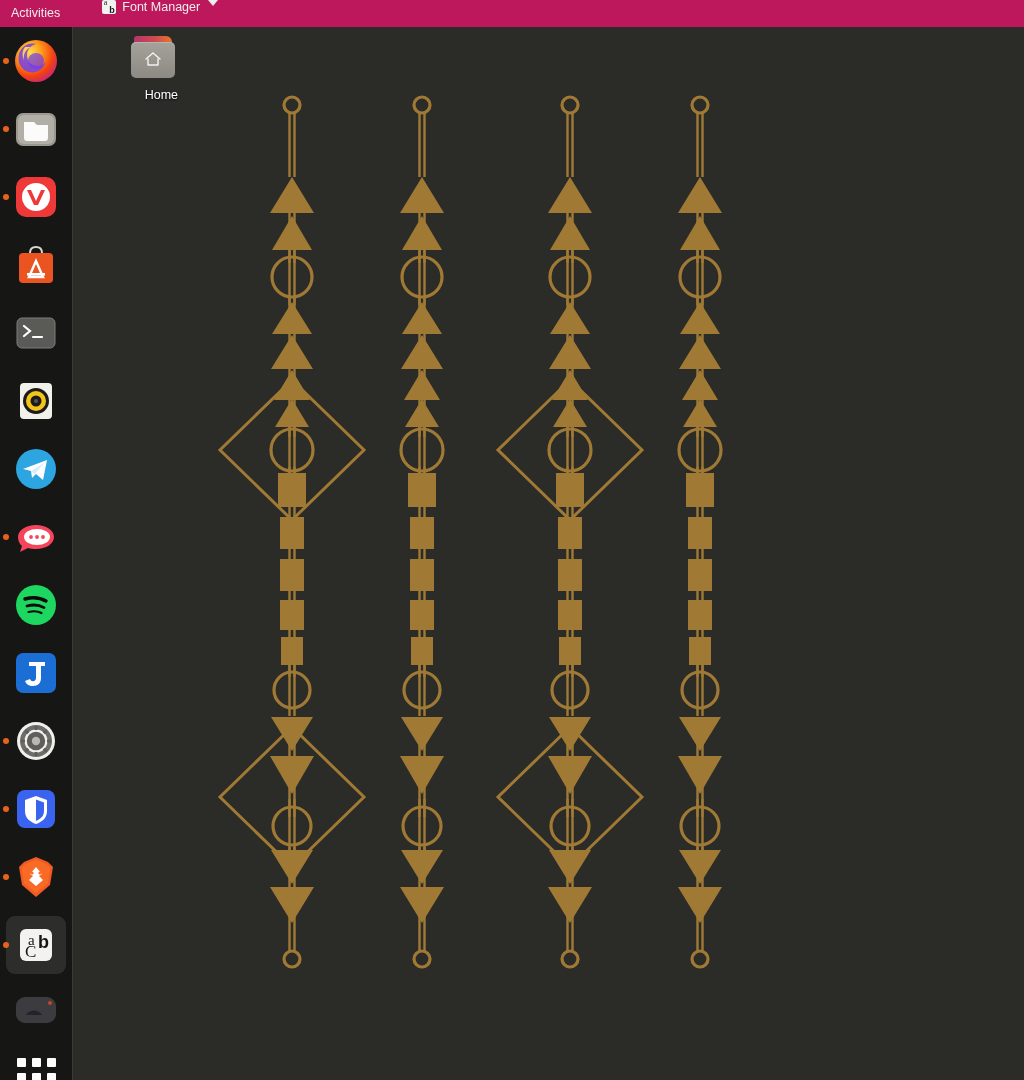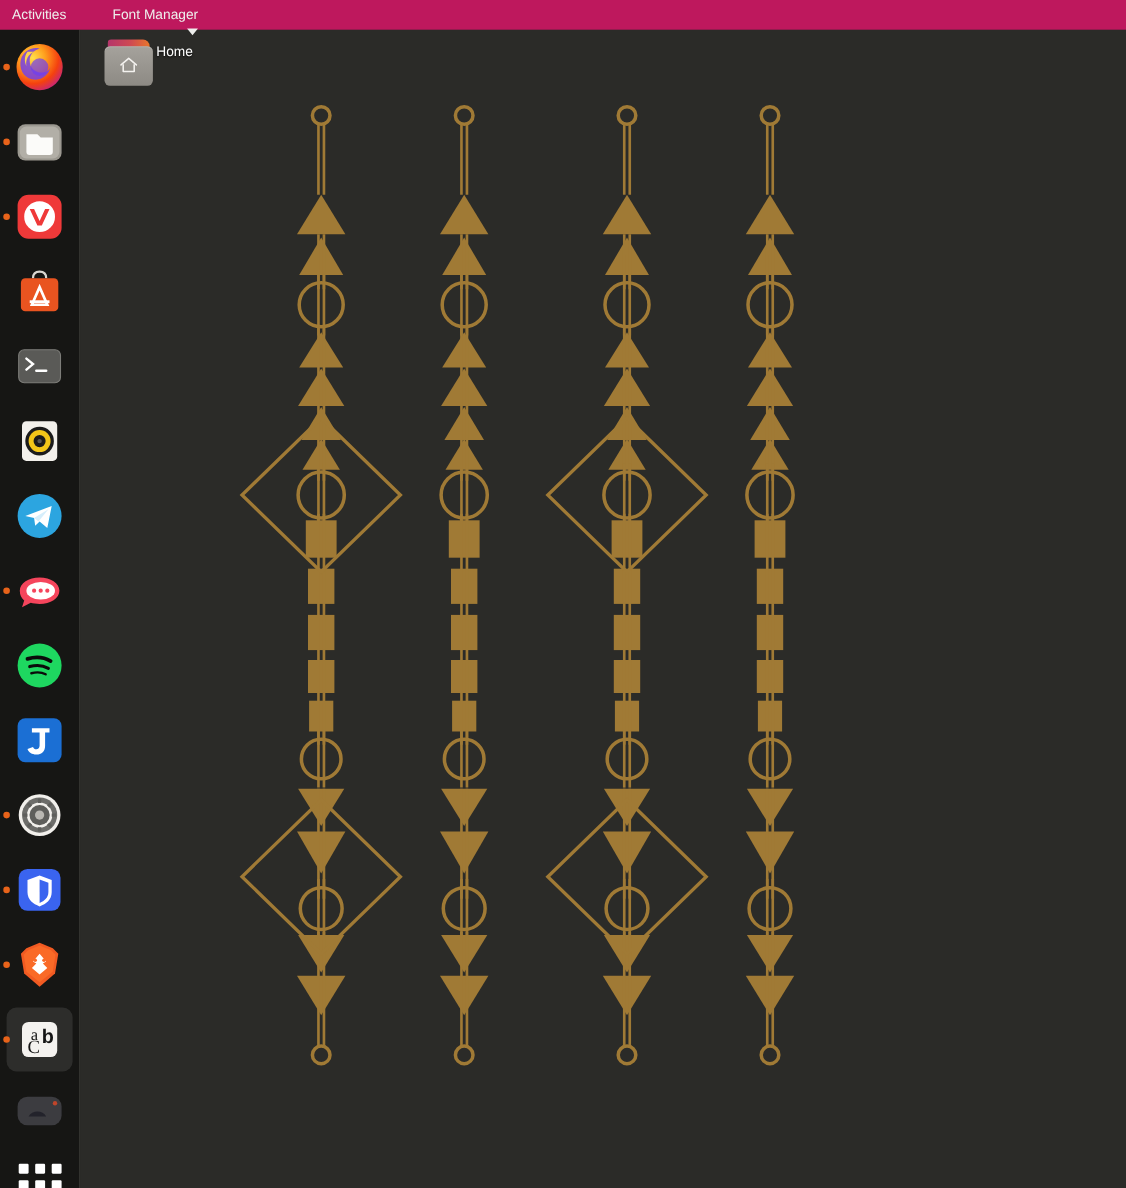--- a/index.html
+++ b/index.html
@@ -38,27 +38,26 @@
     padding: 0 10px 0 11px;
     height: 27px;
     line-height: 27px;
     font-size: 12.5px;
     color: #eeeeec;
     border-radius: 4px;
     cursor: default;
   }
   .tb-app {
     display: flex;
-    align-items: flex-end;
+    align-items: flex-start;
     gap: 6px;
     padding: 0 8px;
     height: 27px;
     margin-left: 24px;
     cursor: default;
-    flex-direction: column;
   }
   .tb-app-icon {
     width: 14px; height: 14px;
     background: #f2f2f0;
     border-radius: 2px;
     position: relative;
     display: block;
     overflow: hidden;
   }
   .tb-app-icon::before {
@@ -166,22 +165,22 @@
     background: #ffffff;
     border-radius: 1px;
     display: block;
   }
 
   
   .desk-icon {
     position: absolute;
     width: 86px;
     display: flex;
-    flex-direction: row;
-    align-items: flex-start;
+    flex-direction: column;
+    align-items: flex-end;
     z-index: 10;
   }
   .desk-icon-img { width: 50px; height: 48px; position: relative; }
   .desk-icon-label {
     margin-top: 6px;
     font-size: 12.5px;
     color: #ffffff;
     text-align: center;
     text-shadow: 0 1px 2px rgba(0,0,0,0.9);
   }

